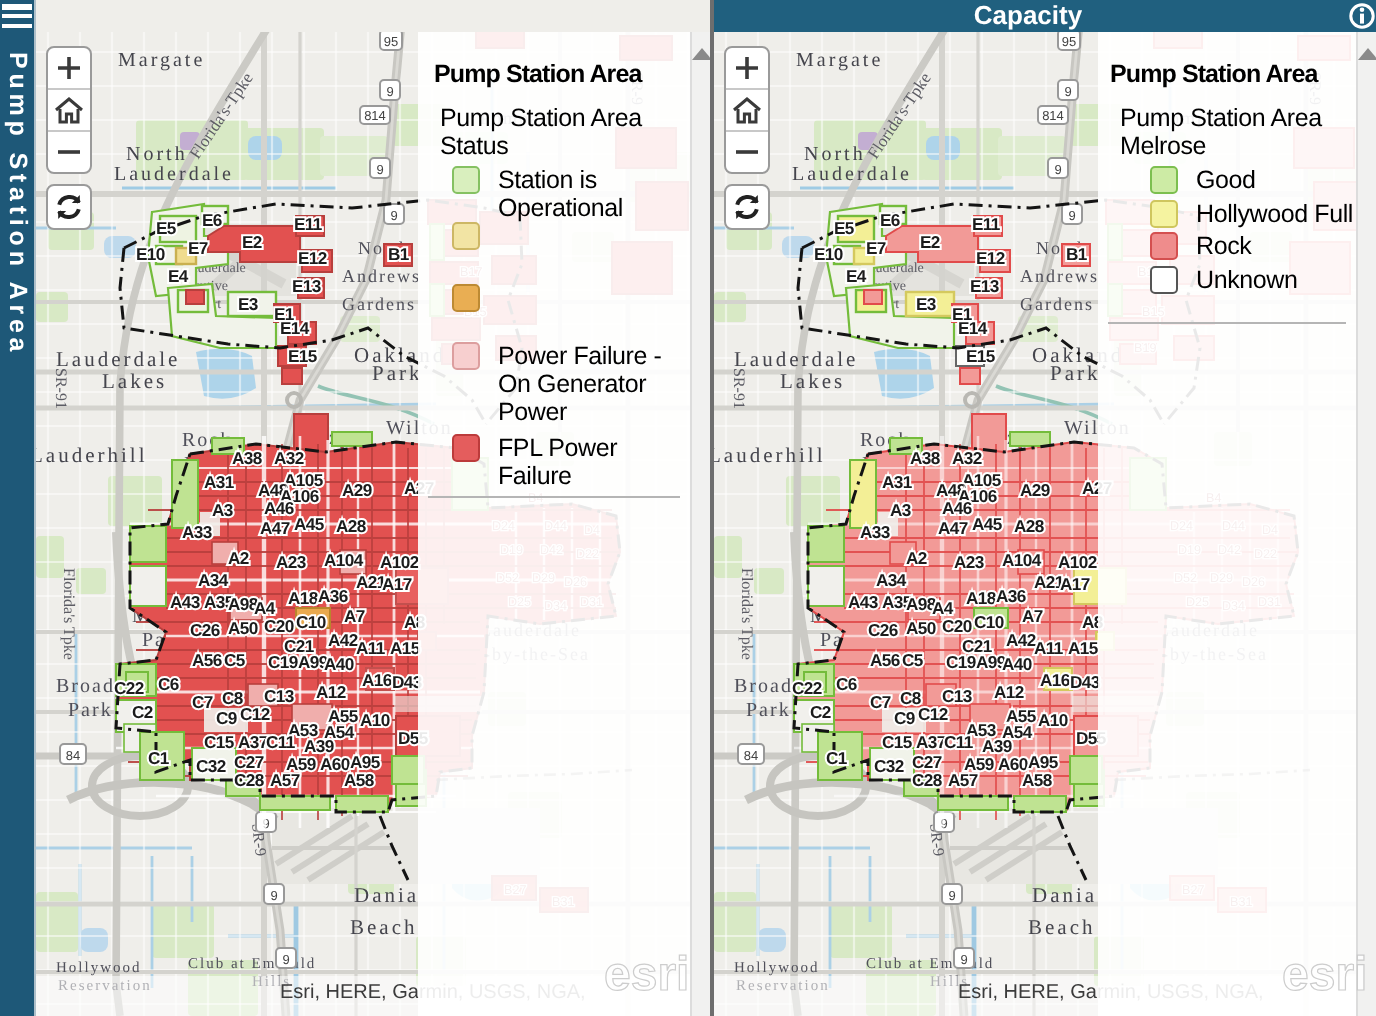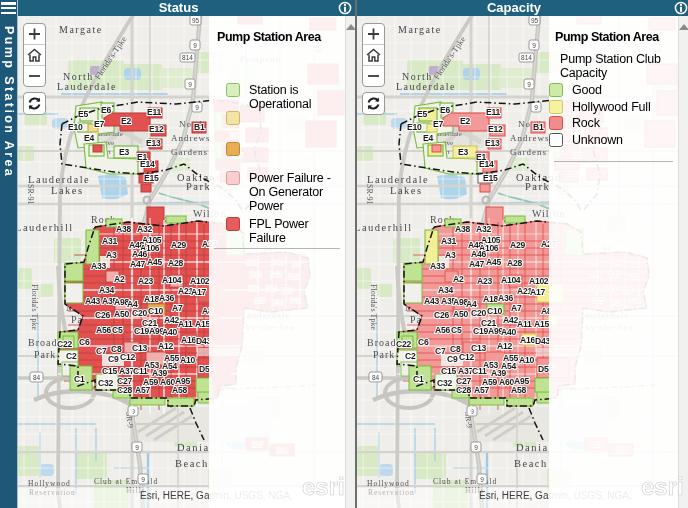--- a/index.html
+++ b/index.html
@@ -25,21 +25,21 @@
  --cE5:#eef3e2;--cE6:#eef3e2;--cC10:#e9a94e;--cC10s:#b9862c;--cA31:#bfe392;--cA17:#e8605f;--cA17s:#c2504e;--cA16:#e8605f;--cA16s:#c2504e;--cA15e:#e45955;--cE3:#f1f3ea;--cE3s:#74bc3b;--cE15:#e25150;--cE15s:#b83f3d;--P:#f0aeac;--gapw:.8;}
 .m2{--R:#f29a97;--Rs:#e14b4b;--G:#bfe392;--Gs:#74bc3b;--Y:#f3ef96;--Ys:#d4c95e;
  --cE5:#f3ef96;--cE6:#f3ef96;--cC10:#bfe392;--cC10s:#74bc3b;--cA31:#f3ef96;--cA17:#f3ef96;--cA17s:#d4c95e;--cA16:#f3ef96;--cA16s:#d4c95e;--cA15e:#f3ef96;--cE3:#f3ef96;--cE3s:#d4c95e;--cE15:#fdfdfa;--cE15s:#666;--P:#f29a97;--gapw:.55;}
 .legend{position:absolute;background:rgba(255,255,255,0.91);color:#000;}
 .p1 .legend{left:191px;top:16px;width:136px;height:492px;}
 .p2 .legend{left:192px;top:16px;width:129px;height:492px;}
 .lt{position:absolute;left:8px;top:14px;font-size:12.5px;font-weight:bold;white-space:nowrap;letter-spacing:-0.45px;}
 .p2 .lt{left:6px;}
 .ls{position:absolute;left:11px;top:36px;font-size:12.5px;line-height:14px;width:112px;letter-spacing:-0.2px;}
 .lrow{position:absolute;left:17px;display:flex;align-items:flex-start;}
-.p2 .lrow{left:0;}
+.p2 .lrow{left:26px;}
 .sw{width:12px;height:12px;border-radius:2.5px;margin:0 9px 0 0;flex:none;border:1px solid #888;}
 .ltx{font-size:12.5px;line-height:14px;letter-spacing:-0.2px;}
 .ldiv{position:absolute;border:none;border-top:1px solid #b5b5b5;margin:0;left:5px;right:5px;}
 .wmark{position:absolute;left:282px;top:475px;z-index:5;text-align:right;}
 .sbar{position:absolute;top:16px;width:10px;height:492px;background:#f1f1f0;border-left:1px solid #dcdcdc;}
 .p1 .sbar{left:327px;}
 .p2 .sbar{left:321px;}
 .sarr{position:absolute;top:8px;left:0px;width:0;height:0;border-left:5px solid transparent;border-right:5px solid transparent;border-bottom:6px solid #8a8a8a;}
 .zoomctl{position:absolute;left:5px;top:23px;width:21px;background:#fff;border:1px solid #9a9a9a;border-radius:4px;}
 .zbtn{height:20px;border-bottom:1px solid #c8c8c8;position:relative;}
@@ -571,20 +571,21 @@
 
 <div class="mapwrap"><svg class="m1" width="332" height="492" viewBox="0 0 332 492">
           <use href="#bm"></use>
           <use href="#ov"></use>
         </svg></div>
 
 <div class="legend">
 
 <div class="lt">Pump Station Area</div>
 
+<div class="ls">Pump Station Area Status</div>
 
 <div class="lrow" style="top:67px">
           <div class="sw" style="background:#d9efbe;border-color:#85c162"></div>
           <div class="ltx">Station is<br>Operational</div>
         </div>
 
 <div class="lrow" style="top:95px">
           <div class="sw" style="background:#f2e4a4;border-color:#cdb765"></div>
         </div>
 
@@ -606,29 +607,20 @@
 </div>
 
 <div class="wmark"><svg width="52" height="26">
           <text x="2" y="20" font-size="24" font-weight="bold" fill="#ffffff" opacity=".92" stroke="#c9c9c9" stroke-width=".6" style="font-family:'Liberation Sans',sans-serif">esri</text>
         </svg></div>
 
 <div class="sbar">
         <div class="sarr"></div>
       </div>
 
-<div class="phead">
-        <div class="ptitle">Status</div>
-
-<span class="infoic"><svg width="14" height="14" viewBox="0 0 14 14">
-            <circle cx="7" cy="7" r="5.6" fill="none" stroke="#fff" stroke-width="1.5"></circle>
-            <rect x="6" y="5.8" width="2" height="5" fill="#fff"></rect>
-            <circle cx="7" cy="3.9" r="1.15" fill="#fff"></circle>
-          </svg></span>
-</div>
 
 <div class="zoomctl">
 
 <div class="zbtn"><svg width="21" height="20">
             <path d="M5 10h11M10.5 4.5v11" stroke="#3a3a3a" stroke-width="1.8"></path>
           </svg></div>
 
 <div class="zbtn"><svg width="21" height="20" viewBox="0 0 21 20">
             <path d="M4 10L10.5 4.5L17 10" fill="none" stroke="#3a3a3a" stroke-width="1.5"></path>
             <path d="M6 9.5V16h3.2v-4h2.6v4H15V9.5" fill="none" stroke="#3a3a3a" stroke-width="1.5"></path>
@@ -651,21 +643,21 @@
 
 <div class="mapwrap"><svg class="m2" width="332" height="492" viewBox="0 0 332 492">
           <use href="#bm"></use>
           <use href="#ov"></use>
         </svg></div>
 
 <div class="legend">
 
 <div class="lt">Pump Station Area</div>
 
-<div class="ls">Pump Station Club Capacity</div>
+<div class="ls">Pump Station Area Melrose</div>
 
 <div class="lrow" style="top:67px">
           <div class="sw" style="background:#cdeba5;border-color:#7cbf4f"></div>
           <div class="ltx" style="line-height:15px">Good</div>
         </div>
 
 <div class="lrow" style="top:84px">
           <div class="sw" style="background:#f5f3a0;border-color:#cfc65e"></div>
           <div class="ltx" style="line-height:15px">Hollywood Full</div>
         </div>

